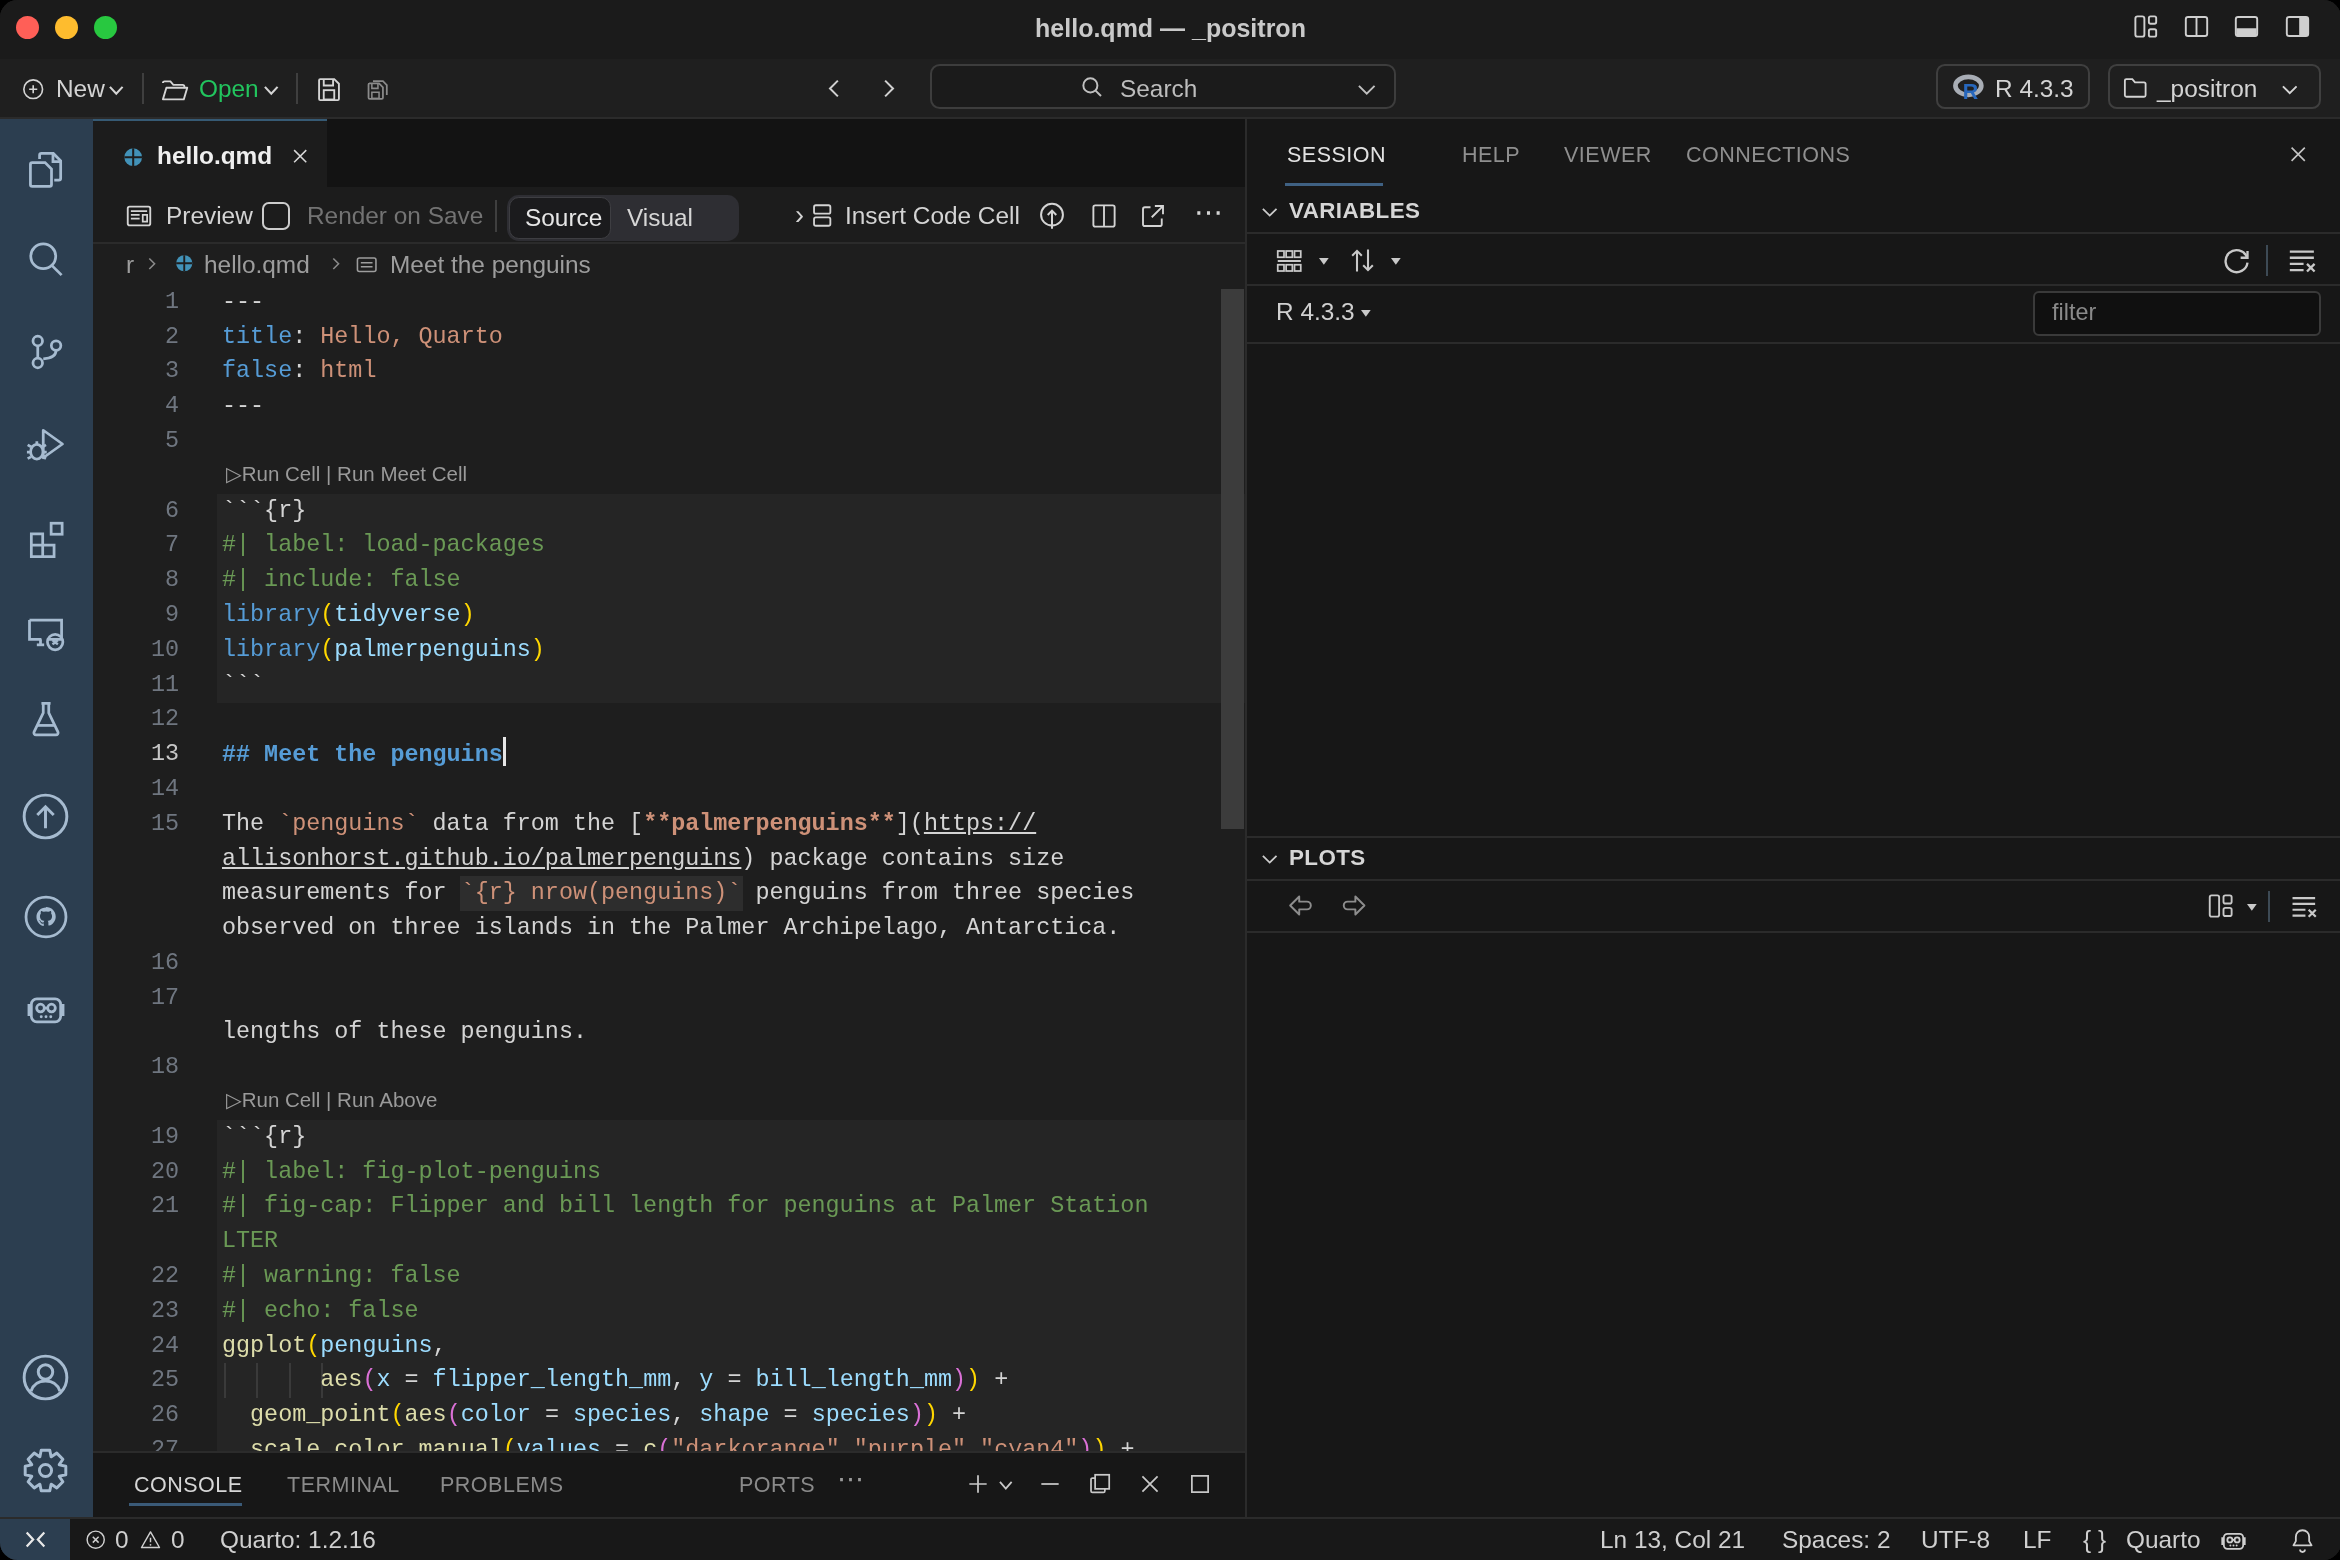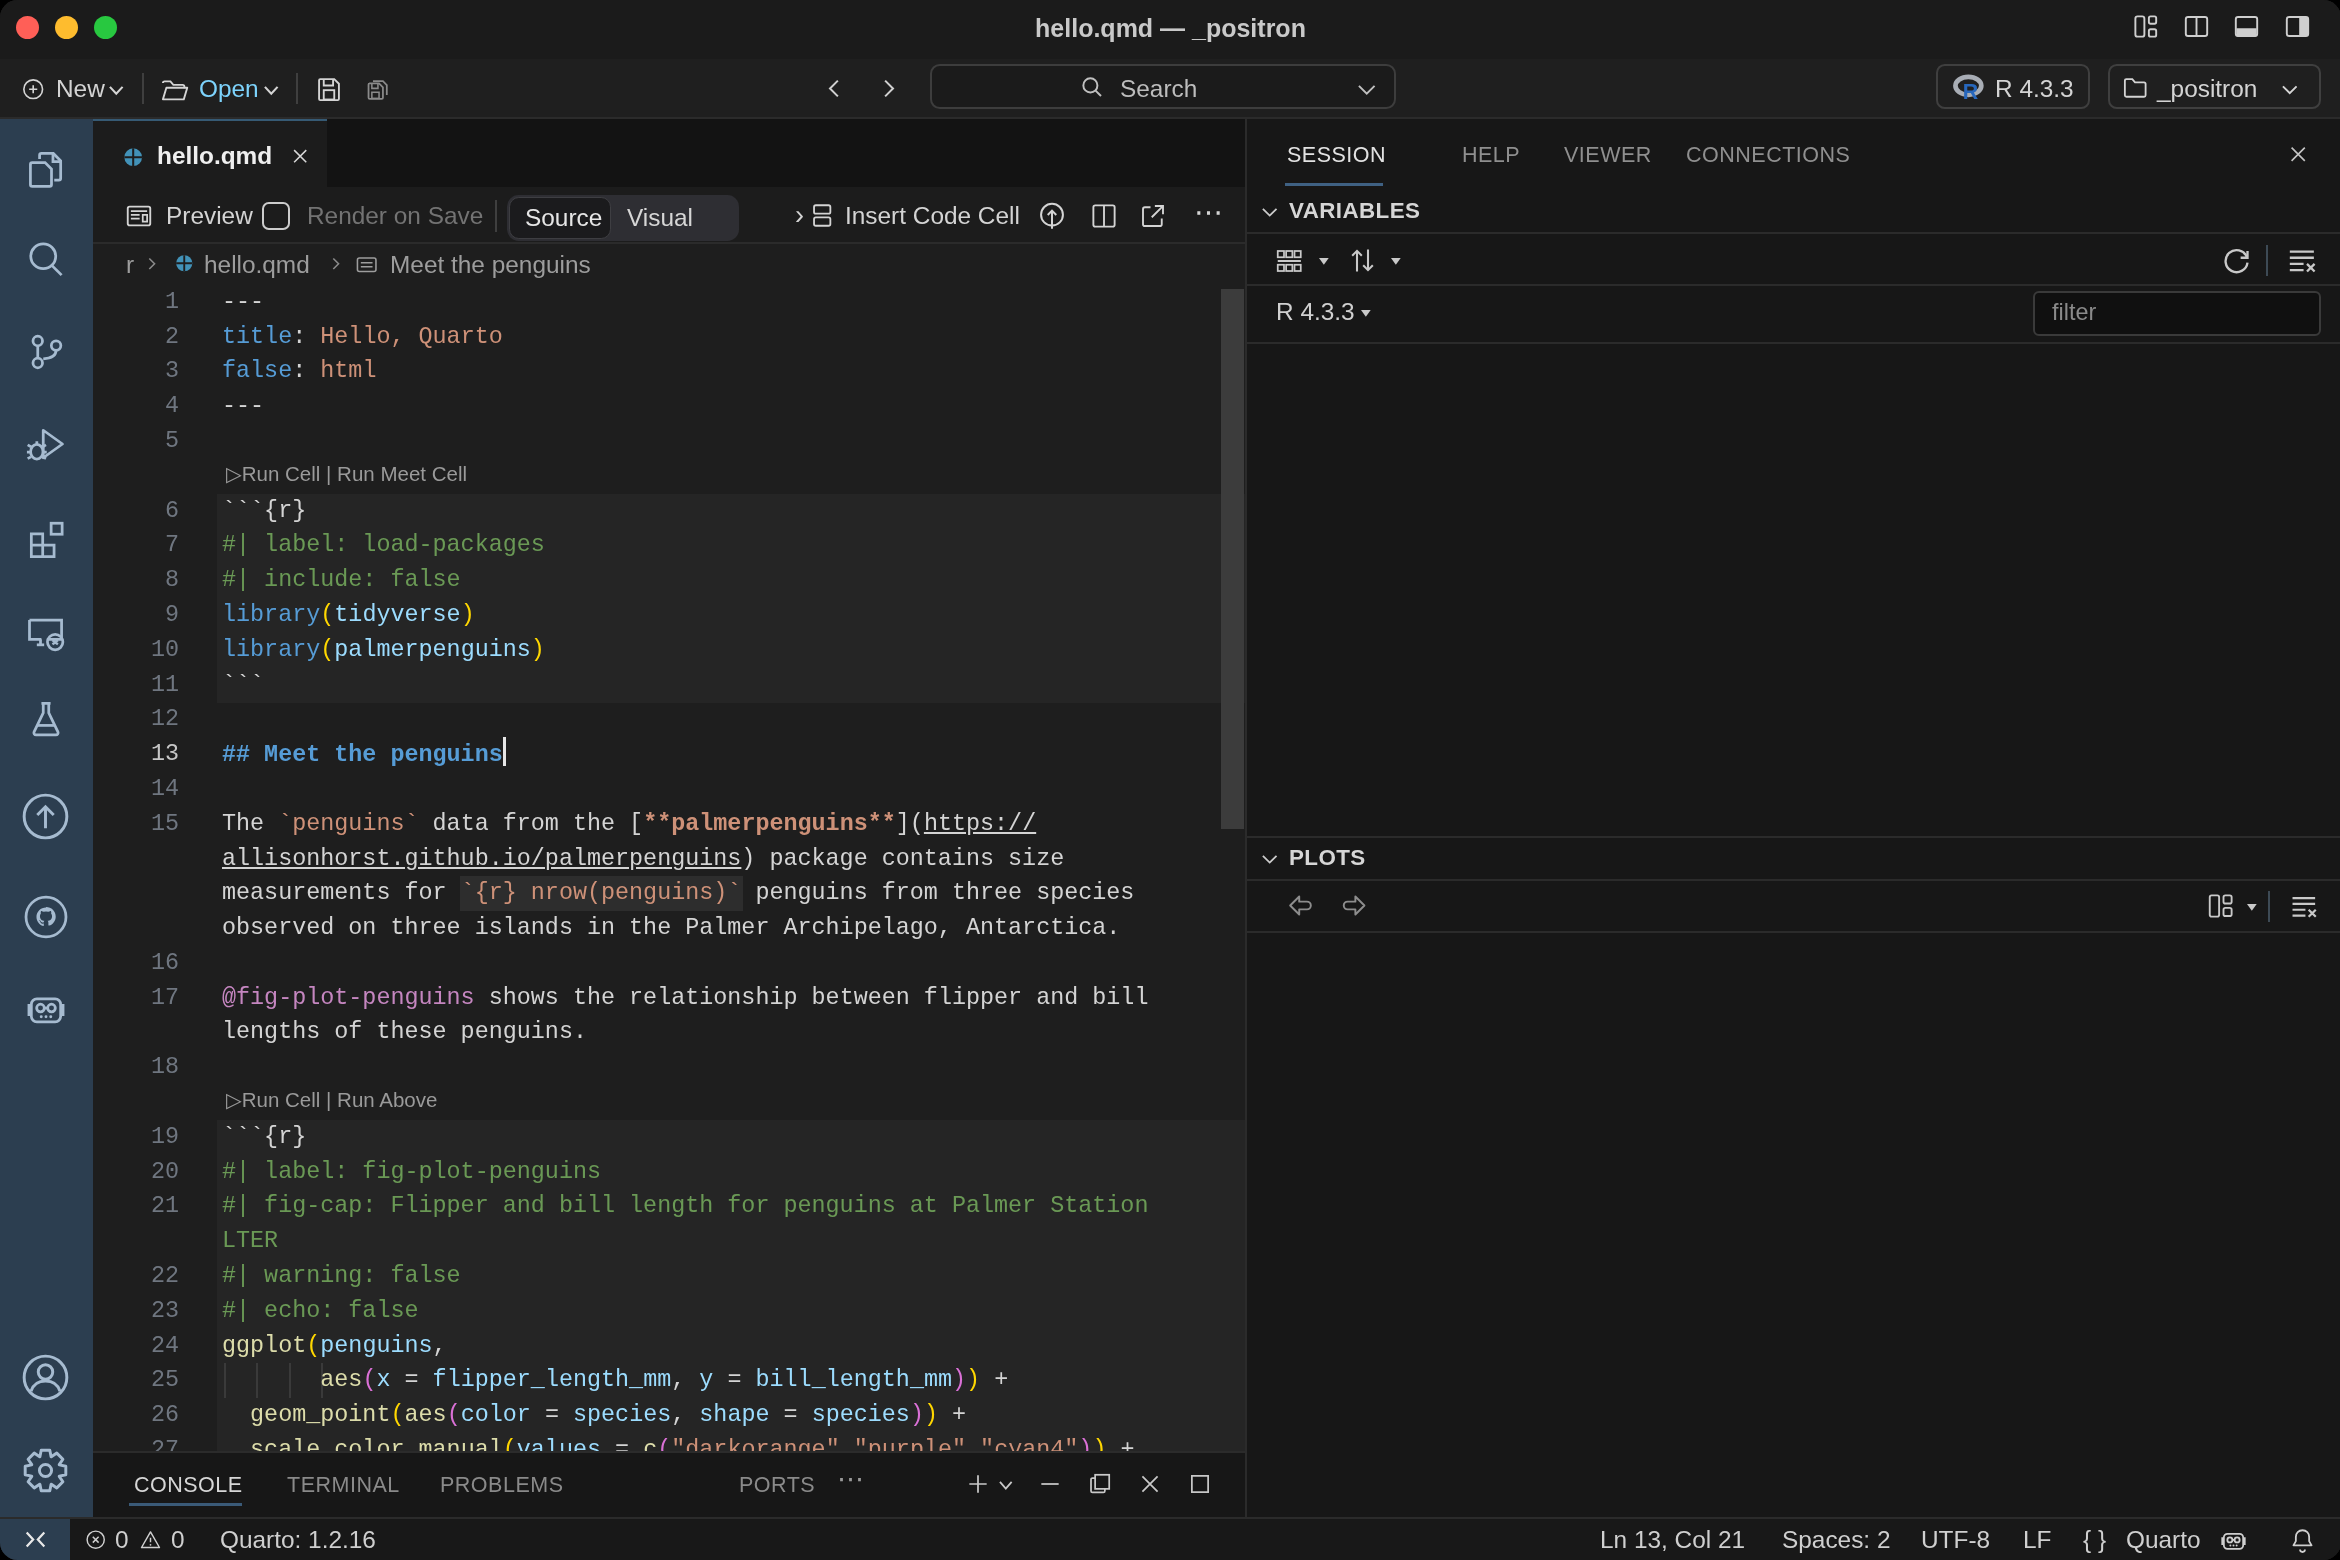--- a/index.html
+++ b/index.html
@@ -40,21 +40,21 @@
     </svg>
 <div class="abs" style="left:56px;top:75px;font-size:24.4px;font-weight:400;color:#d4d4d4;letter-spacing:0;white-space:pre">New</div>
 <svg class="abs" style="left:107px;top:83px" width="18.5" height="14.6" viewBox="0 0 19 15" fill="none">
       <path d="M3 4l6.5 7L16 4" stroke="#d4d4d4" stroke-width="2.2"></path>
     </svg>
 <div class="abs" style="left:142px;top:73px;width:2px;height:31px;background:#3f3f3f"></div>
 <svg class="abs" style="left:160px;top:76px" width="29" height="27" viewBox="0 0 25 22" fill="none">
       <path d="M2.5 5.5a1.5 1.5 0 0 1 1.5-1.5h5l2.5 3h8a1.5 1.5 0 0 1 1.5 1.5v1.5" stroke="#d4d4d4" stroke-width="1.6"></path>
       <path d="M2.5 19.5l3-10h18l-3 10z" stroke="#d4d4d4" stroke-width="1.6" stroke-linejoin="round"></path>
     </svg>
-<div class="abs" style="left:199px;top:75px;font-size:24.4px;font-weight:400;color:#7dd3fc;letter-spacing:0;white-space:pre">Open</div>
+<div class="abs" style="left:199px;top:75px;font-size:24.4px;font-weight:400;color:#22c55e;letter-spacing:0;white-space:pre">Open</div>
 <svg class="abs" style="left:262px;top:83px" width="18.5" height="14.6" viewBox="0 0 19 15" fill="none">
       <path d="M3 4l6.5 7L16 4" stroke="#d4d4d4" stroke-width="2.2"></path>
     </svg>
 <div class="abs" style="left:296px;top:73px;width:2px;height:31px;background:#3f3f3f"></div>
 <svg class="abs" style="left:315px;top:75px" width="28" height="28" viewBox="0 0 24 24" fill="none">
       <path d="M4.5 3.5h12l4 4v13a1 1 0 0 1-1 1h-15a1 1 0 0 1-1-1v-16a1 1 0 0 1 1-1z" stroke="#d4d4d4" stroke-width="1.6"></path>
       <path d="M7.5 3.8v5.2h8V3.8" stroke="#d4d4d4" stroke-width="1.6"></path>
       <rect x="7.5" y="13" width="9" height="8" stroke="#d4d4d4" stroke-width="1.6"></rect>
     </svg>
 <svg class="abs" style="left:363px;top:74px" width="31" height="31" viewBox="0 0 26 28" fill="none">
@@ -237,21 +237,20 @@
 <div class="abs mono" style="left:222px;top:528px;height:35px;line-height:35px;font-size:23.4px;white-space:pre"><span style="color:#6a9955;">#|&nbsp;label:&nbsp;load-packages</span></div>
 <div class="abs mono" style="left:222px;top:563px;height:35px;line-height:35px;font-size:23.4px;white-space:pre"><span style="color:#6a9955;">#|&nbsp;include:&nbsp;false</span></div>
 <div class="abs mono" style="left:222px;top:598px;height:35px;line-height:35px;font-size:23.4px;white-space:pre"><span style="color:#569cd6;">library</span><span style="color:#ffd700;">(</span><span style="color:#9cdcfe;">tidyverse</span><span style="color:#ffd700;">)</span></div>
 <div class="abs mono" style="left:222px;top:633px;height:35px;line-height:35px;font-size:23.4px;white-space:pre"><span style="color:#569cd6;">library</span><span style="color:#ffd700;">(</span><span style="color:#9cdcfe;">palmerpenguins</span><span style="color:#ffd700;">)</span></div>
 <div class="abs mono" style="left:222px;top:668px;height:35px;line-height:35px;font-size:23.4px;white-space:pre"><span style="color:#d4d4d4;">```</span></div>
 <div class="abs mono" style="left:222px;top:737px;height:35px;line-height:35px;font-size:23.4px;white-space:pre"><span style="color:#569cd6;font-weight:bold">##&nbsp;Meet&nbsp;the&nbsp;penguins</span><span style="display:inline-block;width:2.9px;height:29px;background:#e6e6e6;vertical-align:-4.9px"></span></div>
 <div class="abs mono" style="left:222px;top:807px;height:35px;line-height:35px;font-size:23.4px;white-space:pre"><span style="color:#d4d4d4;">The&nbsp;</span><span style="color:#ce9178;">`penguins`</span><span style="color:#d4d4d4;">&nbsp;data&nbsp;from&nbsp;the&nbsp;</span><span style="color:#d4d4d4;">[</span><span style="color:#ce9178;font-weight:bold">**palmerpenguins**</span><span style="color:#d4d4d4;">](</span><span style="color:#d4d4d4;text-decoration:underline">https://</span></div>
 <div class="abs mono" style="left:222px;top:842px;height:35px;line-height:35px;font-size:23.4px;white-space:pre"><span style="color:#d4d4d4;text-decoration:underline">allisonhorst.github.io/palmerpenguins</span><span style="color:#d4d4d4;">)&nbsp;package&nbsp;contains&nbsp;size</span></div>
 <div class="abs mono" style="left:222px;top:876px;height:35px;line-height:35px;font-size:23.4px;white-space:pre"><span style="color:#d4d4d4;">measurements&nbsp;for&nbsp;</span><span style="color:#ce9178;">`{r}&nbsp;nrow(penguins)`</span><span style="color:#d4d4d4;">&nbsp;penguins&nbsp;from&nbsp;three&nbsp;species</span></div>
 <div class="abs mono" style="left:222px;top:911px;height:35px;line-height:35px;font-size:23.4px;white-space:pre"><span style="color:#d4d4d4;">observed&nbsp;on&nbsp;three&nbsp;islands&nbsp;in&nbsp;the&nbsp;Palmer&nbsp;Archipelago,&nbsp;Antarctica.</span></div>
-<div class="abs mono" style="left:222px;top:981px;height:35px;line-height:35px;font-size:23.4px;white-space:pre"><span style="color:#c586c0;">@fig-plot-penguins</span><span style="color:#d4d4d4;">&nbsp;shows&nbsp;the&nbsp;relationship&nbsp;between&nbsp;flipper&nbsp;and&nbsp;bill</span></div>
 <div class="abs mono" style="left:222px;top:1015px;height:35px;line-height:35px;font-size:23.4px;white-space:pre"><span style="color:#d4d4d4;">lengths&nbsp;of&nbsp;these&nbsp;penguins.</span></div>
 <div class="abs mono" style="left:222px;top:1120px;height:35px;line-height:35px;font-size:23.4px;white-space:pre"><span style="color:#d4d4d4;">```{r}</span></div>
 <div class="abs mono" style="left:222px;top:1155px;height:35px;line-height:35px;font-size:23.4px;white-space:pre"><span style="color:#6a9955;">#|&nbsp;label:&nbsp;fig-plot-penguins</span></div>
 <div class="abs mono" style="left:222px;top:1189px;height:35px;line-height:35px;font-size:23.4px;white-space:pre"><span style="color:#6a9955;">#|&nbsp;fig-cap:&nbsp;Flipper&nbsp;and&nbsp;bill&nbsp;length&nbsp;for&nbsp;penguins&nbsp;at&nbsp;Palmer&nbsp;Station</span></div>
 <div class="abs mono" style="left:222px;top:1224px;height:35px;line-height:35px;font-size:23.4px;white-space:pre"><span style="color:#6a9955;">LTER</span></div>
 <div class="abs mono" style="left:222px;top:1259px;height:35px;line-height:35px;font-size:23.4px;white-space:pre"><span style="color:#6a9955;">#|&nbsp;warning:&nbsp;false</span></div>
 <div class="abs mono" style="left:222px;top:1294px;height:35px;line-height:35px;font-size:23.4px;white-space:pre"><span style="color:#6a9955;">#|&nbsp;echo:&nbsp;false</span></div>
 <div class="abs mono" style="left:222px;top:1329px;height:35px;line-height:35px;font-size:23.4px;white-space:pre"><span style="color:#dcdcaa;">ggplot</span><span style="color:#ffd700;">(</span><span style="color:#9cdcfe;">penguins</span><span style="color:#d4d4d4;">,</span></div>
 <div class="abs mono" style="left:222px;top:1363px;height:35px;line-height:35px;font-size:23.4px;white-space:pre"><span style="color:#d4d4d4;">&nbsp;&nbsp;&nbsp;&nbsp;&nbsp;&nbsp;&nbsp;</span><span style="color:#dcdcaa;">aes</span><span style="color:#da70d6;">(</span><span style="color:#9cdcfe;">x</span><span style="color:#d4d4d4;">&nbsp;=&nbsp;</span><span style="color:#9cdcfe;">flipper_length_mm</span><span style="color:#d4d4d4;">,&nbsp;</span><span style="color:#9cdcfe;">y</span><span style="color:#d4d4d4;">&nbsp;=&nbsp;</span><span style="color:#9cdcfe;">bill_length_mm</span><span style="color:#da70d6;">)</span><span style="color:#ffd700;">)</span><span style="color:#d4d4d4;">&nbsp;+</span></div>
 <div class="abs mono" style="left:222px;top:1398px;height:35px;line-height:35px;font-size:23.4px;white-space:pre"><span style="color:#d4d4d4;">&nbsp;&nbsp;</span><span style="color:#dcdcaa;">geom_point</span><span style="color:#ffd700;">(</span><span style="color:#dcdcaa;">aes</span><span style="color:#da70d6;">(</span><span style="color:#9cdcfe;">color</span><span style="color:#d4d4d4;">&nbsp;=&nbsp;</span><span style="color:#9cdcfe;">species</span><span style="color:#d4d4d4;">,&nbsp;</span><span style="color:#9cdcfe;">shape</span><span style="color:#d4d4d4;">&nbsp;=&nbsp;</span><span style="color:#9cdcfe;">species</span><span style="color:#da70d6;">)</span><span style="color:#ffd700;">)</span><span style="color:#d4d4d4;">&nbsp;+</span></div>

